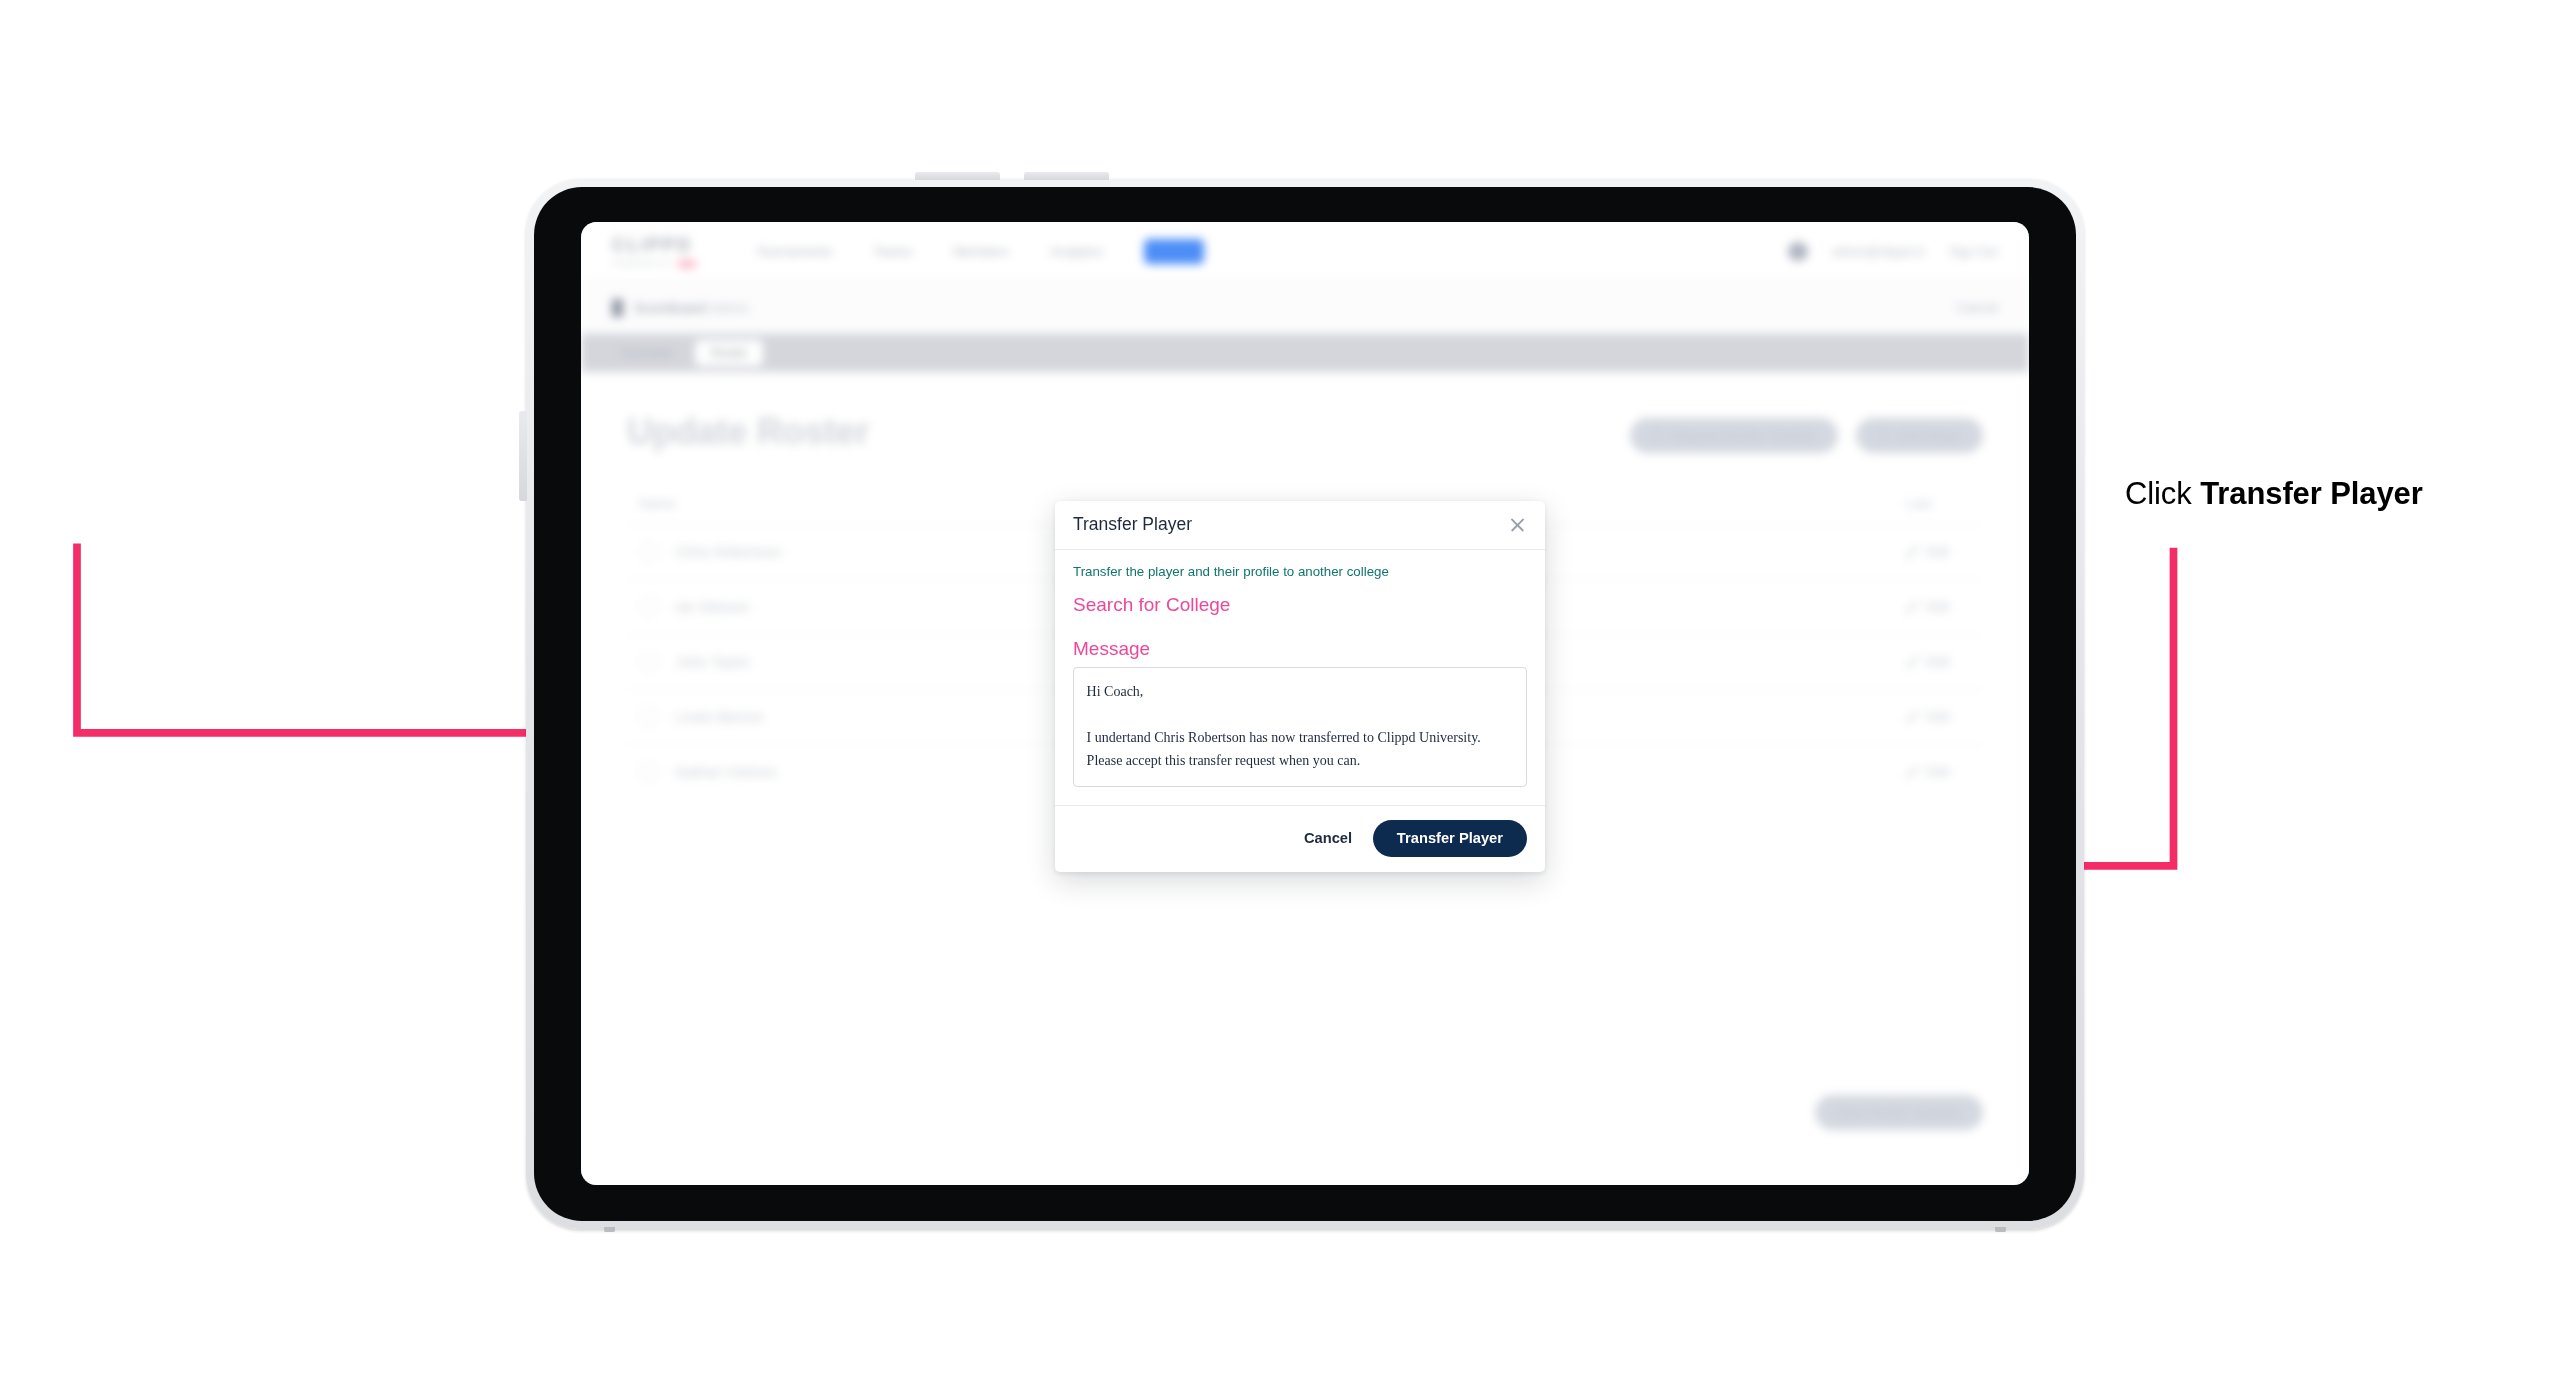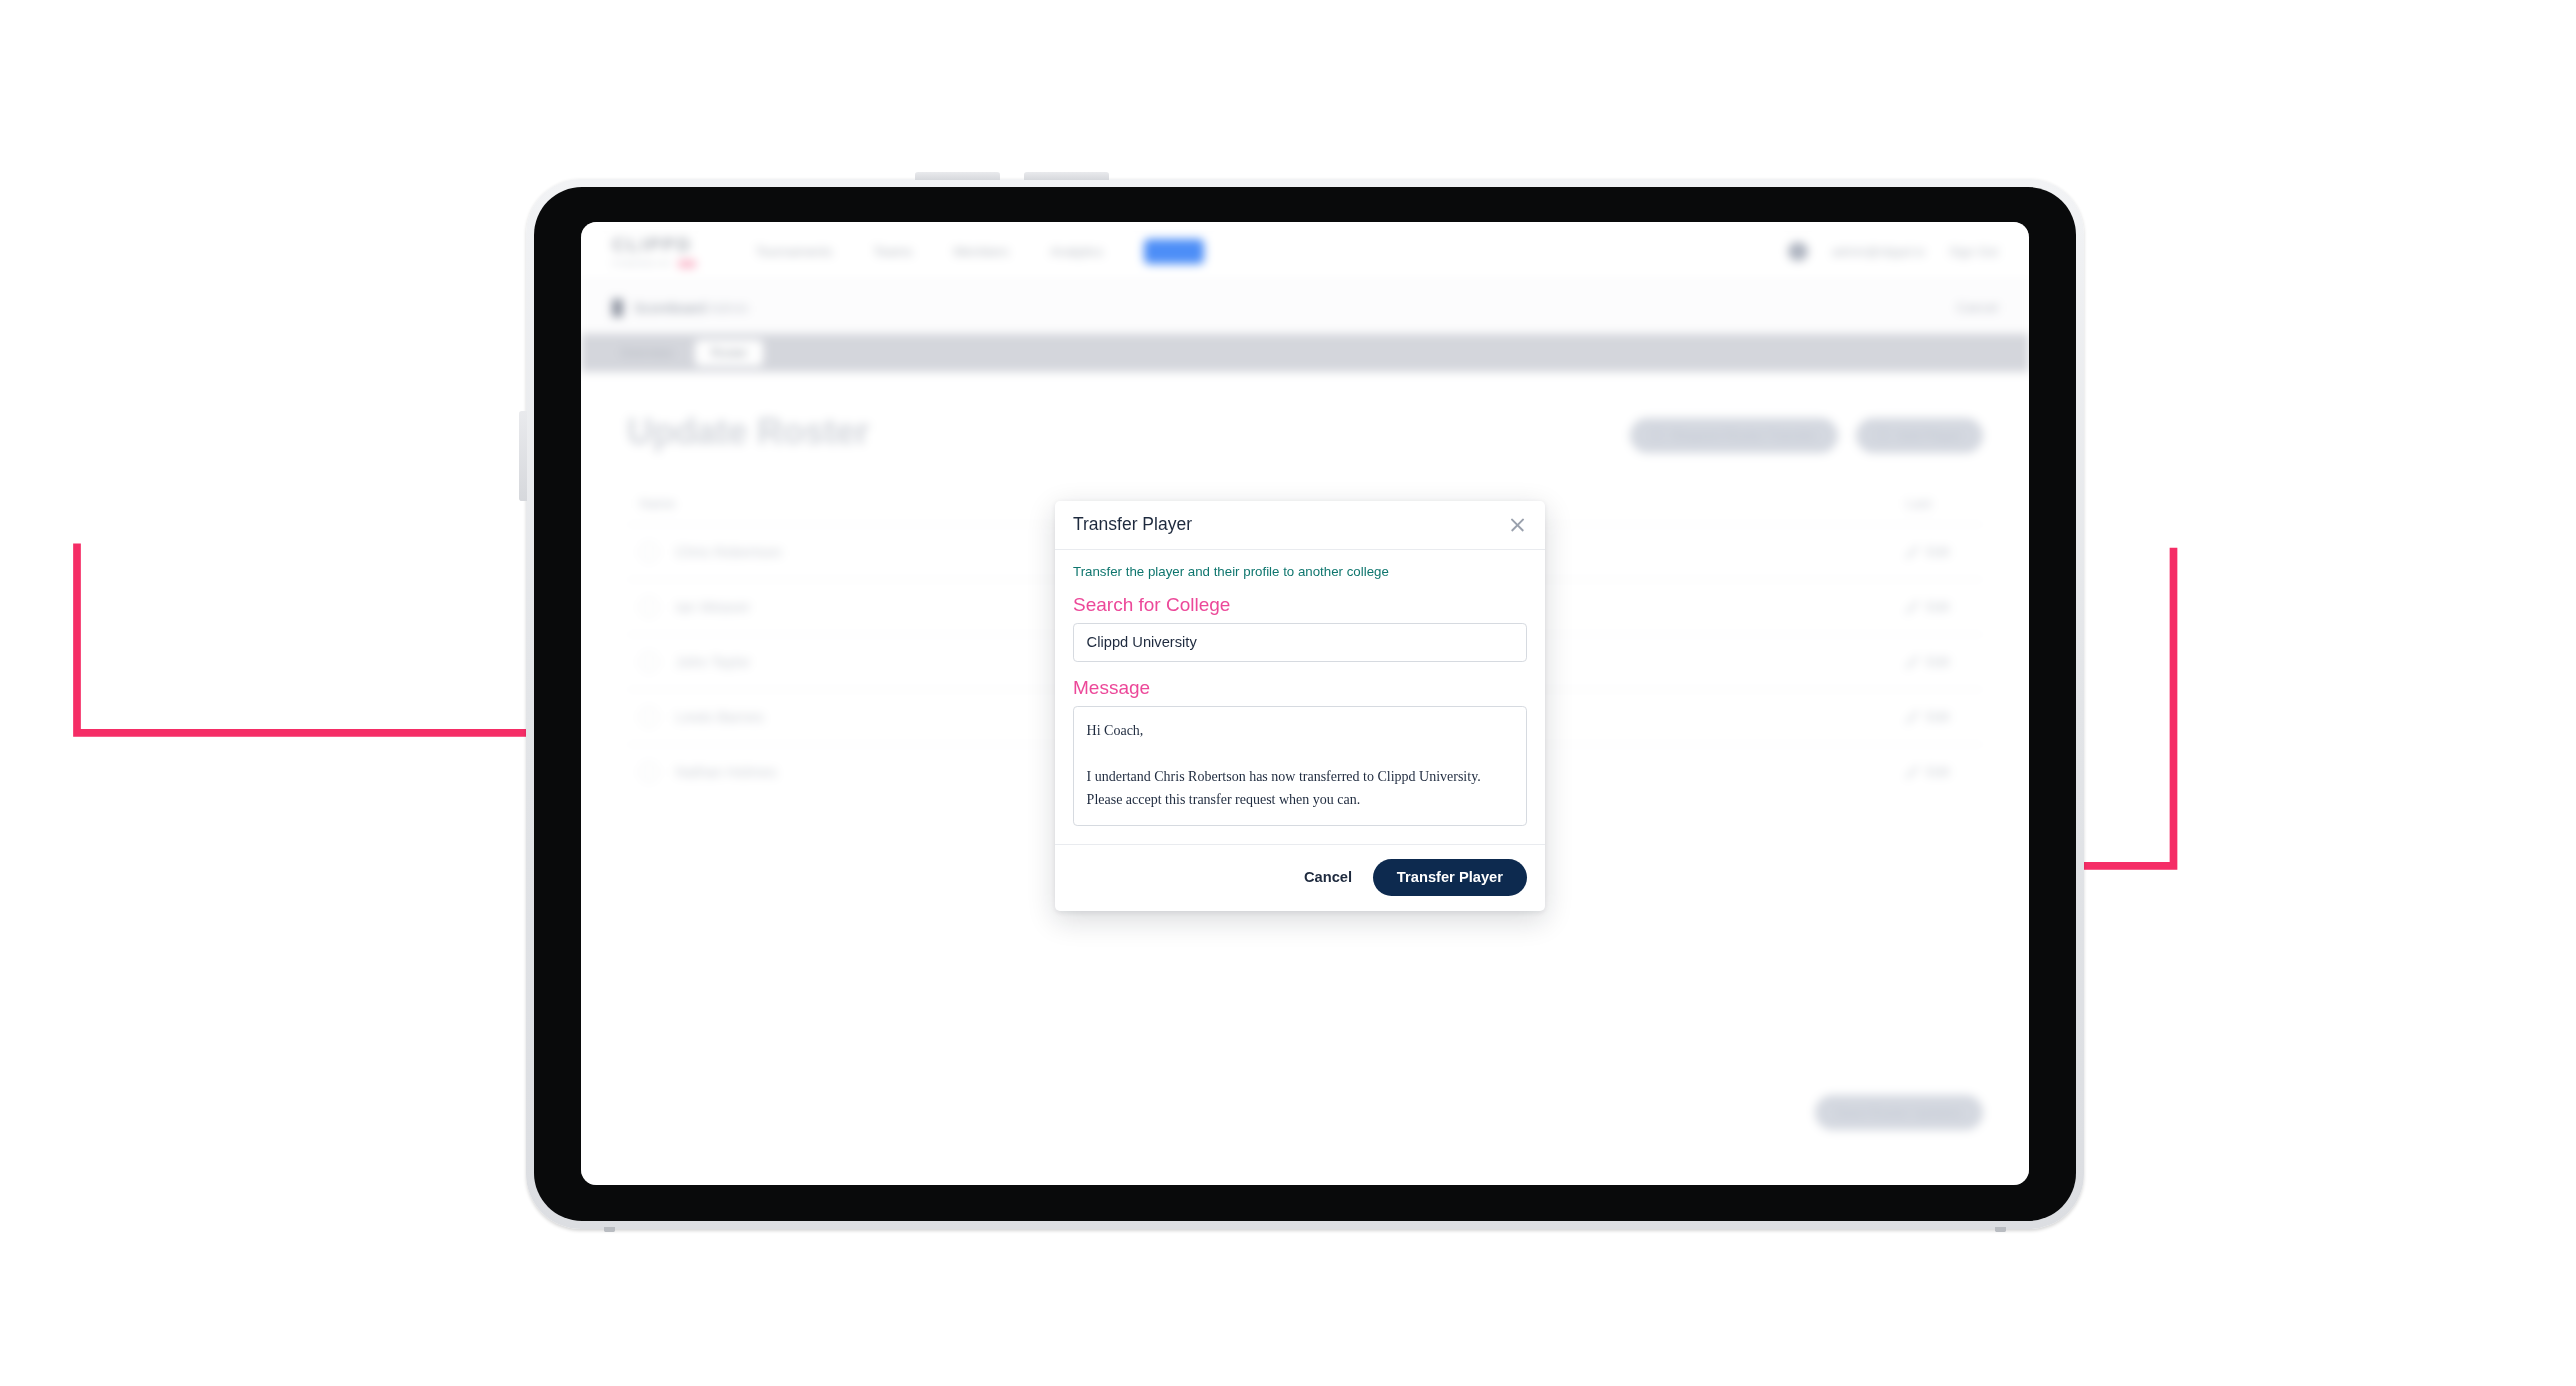--- a/index.html
+++ b/index.html
@@ -332,20 +332,23 @@
     cursor: pointer;
   }
 </style>
 </head>
 <body>
 
 <div id="stage">
 
 
 
+  <div class="annot" id="annot-right-1">
+    <span>Click </span><b>Transfer Player</b>
+  </div>
 
   <svg class="arrow-svg" id="arrow-left" style="left:0px; top:532px; width:1092px; height:245px;" viewBox="0 0 1560 350">
     <path d="M 110 22 L 110 287 L 1455 287" stroke="#F52D66" stroke-width="11" fill="none" stroke-linecap="square" stroke-linejoin="miter"></path>
     <path d="M 1420 258 L 1462 287 L 1420 316" stroke="#F52D66" stroke-width="11" fill="none" stroke-linecap="butt" stroke-linejoin="miter"></path>
   </svg>
 
   <svg class="arrow-svg" id="arrow-right" style="left:1547px; top:539px; width:658px; height:350px;" viewBox="0 0 940 500">
     <path d="M 895 18 L 895 467 L 48 467" stroke="#F52D66" stroke-width="11" fill="none" stroke-linecap="square" stroke-linejoin="miter"></path>
     <path d="M 83 438 L 41 467 L 83 496" stroke="#F52D66" stroke-width="11" fill="none" stroke-linecap="butt" stroke-linejoin="miter"></path>
   </svg>
@@ -486,21 +489,20 @@
 
     <div id="modal-head">
       <div id="modal-title">Transfer Player</div>
       <div id="modal-close"></div>
     </div>
 
     <div id="modal-body">
       <div id="modal-desc">Transfer the player and their profile to another college</div>
 
       <div class="field-label">Search for College</div>
-      <input id="college-input" type="text" value="Clippd University" style="">
 
       <div id="message-gap"></div>
 
       <div class="field-label">Message</div>
       <textarea id="message-input" style="">Hi Coach,
 
 I undertand Chris Robertson has now transferred to Clippd University. Please accept this transfer request when you can.</textarea>
     </div>
 
     <div id="modal-foot">

